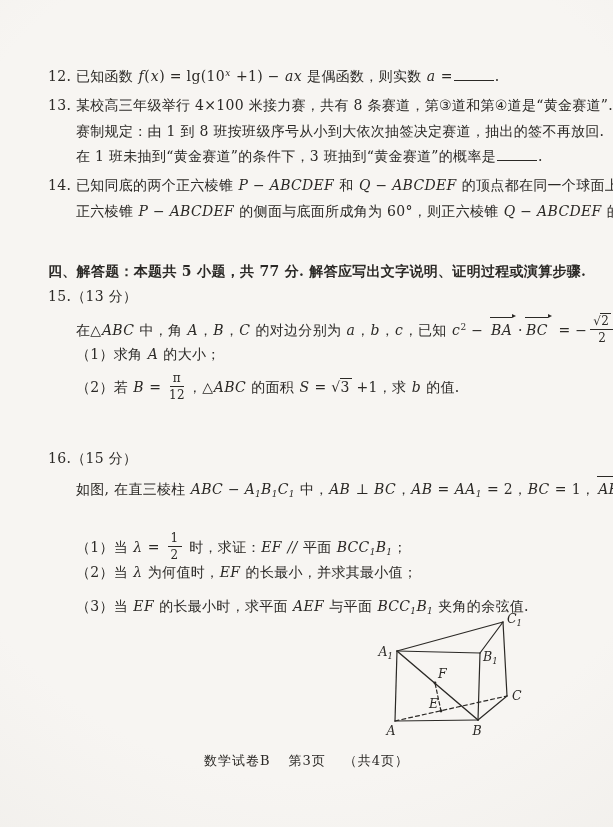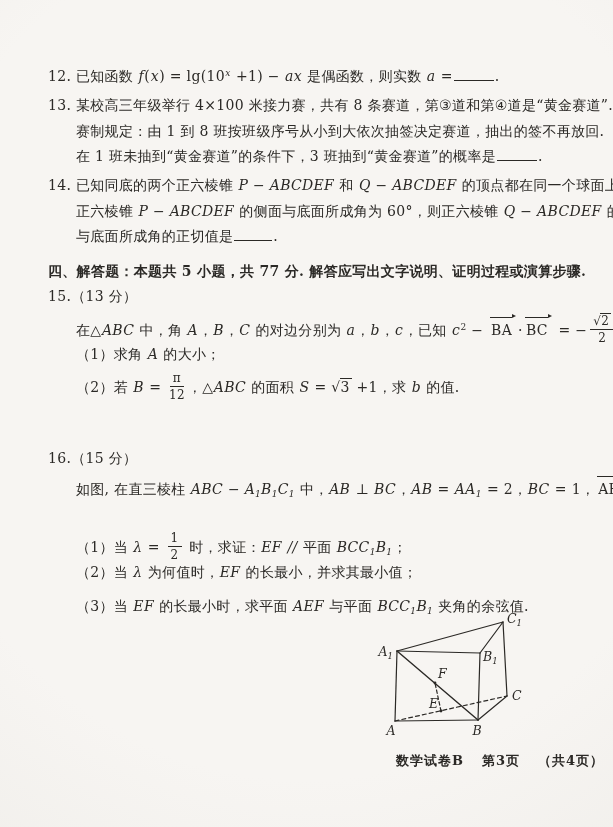--- a/index.html
+++ b/index.html
@@ -20,21 +20,21 @@
     letter-spacing:0.3px;
   }
   .bold{font-weight:bold;}
   .it{font-style:italic;padding:0 0.5px;}
   .t{font-style:normal;}
   sub{font-size:9px;line-height:0;vertical-align:-3px;font-style:inherit;}
   sup{font-size:9px;line-height:0;vertical-align:5px;}
   sup.it{font-style:italic;}
   .vec{
     position:relative;display:inline-block;
-    margin:1px 3px 0 2px;padding:1px 3px 0 1px;
+    font-style:italic;margin:1px 3px 0 2px;padding:1px 3px 0 1px;
   }
   .vec::before{
     content:'';position:absolute;top:-2px;left:0;right:3px;height:0;
     border-top:1.2px solid #2b2926;
   }
   .vec::after{
     content:'';position:absolute;top:-4.5px;right:-1px;width:0;height:0;
     border-left:4.5px solid #2b2926;
     border-top:2.6px solid transparent;border-bottom:2.6px solid transparent;
   }
@@ -47,37 +47,36 @@
   .frac .den{display:block;padding-top:1.5px;}
   .sqrt{display:inline;white-space:nowrap;}
   .sqrt .sgn{font-style:normal;}
   .sqrt .rad{border-top:1.2px solid #2b2926;padding:0 2px 0 1px;margin-left:-1px;}
   .blank{
     display:inline-block;width:38px;height:13px;
     border-bottom:1.3px solid #2b2926;margin:0 1px;
   }
   .figure{position:absolute;left:372px;top:608px;}
   .footer{
-    position:absolute;top:752px;left:0;right:0;text-align:right;
-    font-size:13px;font-weight:bold;letter-spacing:1px;
+    position:absolute;top:752px;left:0;right:0;text-align:center;
+    font-size:13px;font-weight:normal;letter-spacing:1px;
   }
   .footer span{margin:0 9px;}
 </style>
 </head>
 <body>
 
 <div class="page">
 
   <div class="line" style="top:66px;left:48px"><span class="t">12. 已知函数 </span><span class="it">f</span><span class="t">(</span><span class="it">x</span><span class="t">) = lg(10</span><sup class="it">x</sup><span class="t"> +1) − </span><span class="it">ax</span><span class="t"> 是偶函数，则实数 </span><span class="it">a</span><span class="t"> =</span><span class="blank" style="width: 40px;"></span><span class="t">.</span></div>
   <div class="line" style="top:95px;left:48px"><span class="t">13. 某校高三年级举行 4×100 米接力赛，共有 8 条赛道，第③道和第④道是“黄金赛道”.</span></div>
   <div class="line" style="top:121px;left:76px"><span class="t">赛制规定：由 1 到 8 班按班级序号从小到大依次抽签决定赛道，抽出的签不再放回.</span></div>
   <div class="line" style="top:146px;left:76px"><span class="t">在 1 班未抽到“黄金赛道”的条件下，3 班抽到“黄金赛道”的概率是</span><span class="blank" style="width: 40px;"></span><span class="t">.</span></div>
   <div class="line" style="top:175px;left:48px"><span class="t">14. 已知同底的两个正六棱锥 </span><span class="it">P − ABCDEF</span><span class="t"> 和 </span><span class="it">Q − ABCDEF</span><span class="t"> 的顶点都在同一个球面上. 若</span></div>
   <div class="line" style="top:201px;left:76px"><span class="t">正六棱锥 </span><span class="it">P − ABCDEF</span><span class="t"> 的侧面与底面所成角为 60°，则正六棱锥 </span><span class="it">Q − ABCDEF</span><span class="t"> 的侧棱</span></div>
-  <div class="line" style="top:226px;left:76px"><span class="t">与底面所成角的正切值是</span><span class="blank" style="width: 38px;"></span><span class="t">.</span></div>
 
   <div class="line bold" style="top:261px;left:48px"><span class="t">四、解答题：本题共 5 小题，共 77 分. 解答应写出文字说明、证明过程或演算步骤.</span></div>
   <div class="line" style="top:286px;left:48px"><span class="t">15.（13 分）</span></div>
   <div class="line" style="top:316px;left:76px"><span class="t">在△</span><span class="it">ABC</span><span class="t"> 中，角 </span><span class="it">A</span><span class="t">，</span><span class="it">B</span><span class="t">，</span><span class="it">C</span><span class="t"> 的对边分别为 </span><span class="it">a</span><span class="t">，</span><span class="it">b</span><span class="t">，</span><span class="it">c</span><span class="t">，已知 </span><span class="it">c</span><sup>2</sup><span class="t"> − </span><span class="vec">BA</span><span class="t">·</span><span class="vec">BC</span><span class="t"> = −</span><span class="frac">
         <span class="num"><span class="sqrt"><span class="sgn">√</span><span class="rad">2</span></span></span>
         <span class="den"><span class="t">2</span></span>
       </span></div>
   <div class="line" style="top:344px;left:76px"><span class="t">（1）求角 </span><span class="it">A</span><span class="t"> 的大小；</span></div>
   <div class="line" style="top:373px;left:76px"><span class="t">（2）若 </span><span class="it">B</span><span class="t"> = </span><span class="frac">
         <span class="num"><span class="t">π</span></span>

